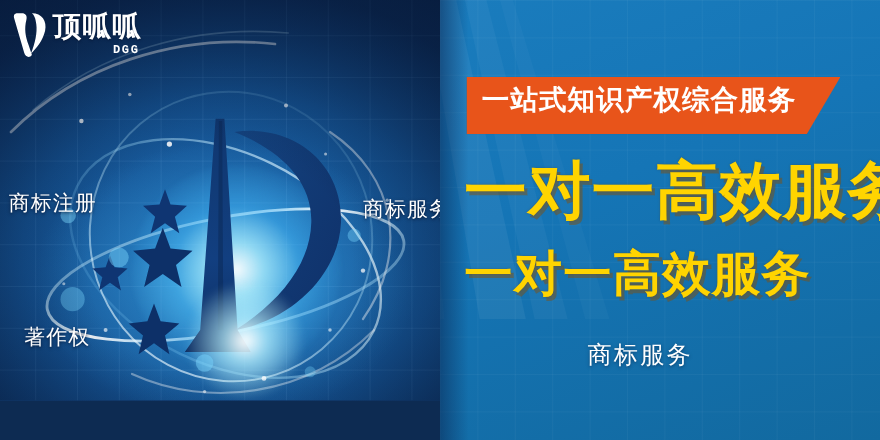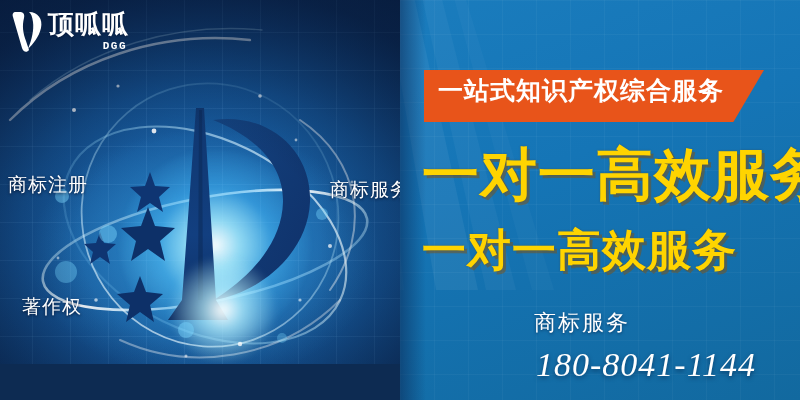--- a/index.html
+++ b/index.html
@@ -260,21 +260,20 @@
     <div class="right-tex"></div>
     <div class="left-fade"></div>
 
     <div class="ribbon">
       <span>一站式知识产权综合服务</span>
     </div>
 
     <div class="headline">一对一高效服务</div>
     <div class="subhead">一对一高效服务</div>
     <div class="hotline-label">商标服务</div>
-    <div class="hotline-number">180-8041-1144</div>
   </div>
 
   <div class="logo">
     <div class="logo-row">
       <svg class="logo-mark" width="34" height="46" viewBox="0 0 34 46">
         <path d="M6 4 C3 4 2 6 3 9 L12 40 C13 44 17 45 19 42 L16 33 C13 25 12 18 14 10 C15 6 13 4 10 4 Z" fill="#ffffff"></path>
         <path d="M19 4 C28 4 33 11 31 20 C29 29 23 36 18 41 C22 31 24 22 23 14 C22.4 8.6 21 5.6 19 4 Z" fill="#ffffff"></path>
       </svg>
       <div class="logo-wordblock">
         <div class="logo-word">顶呱呱</div>

